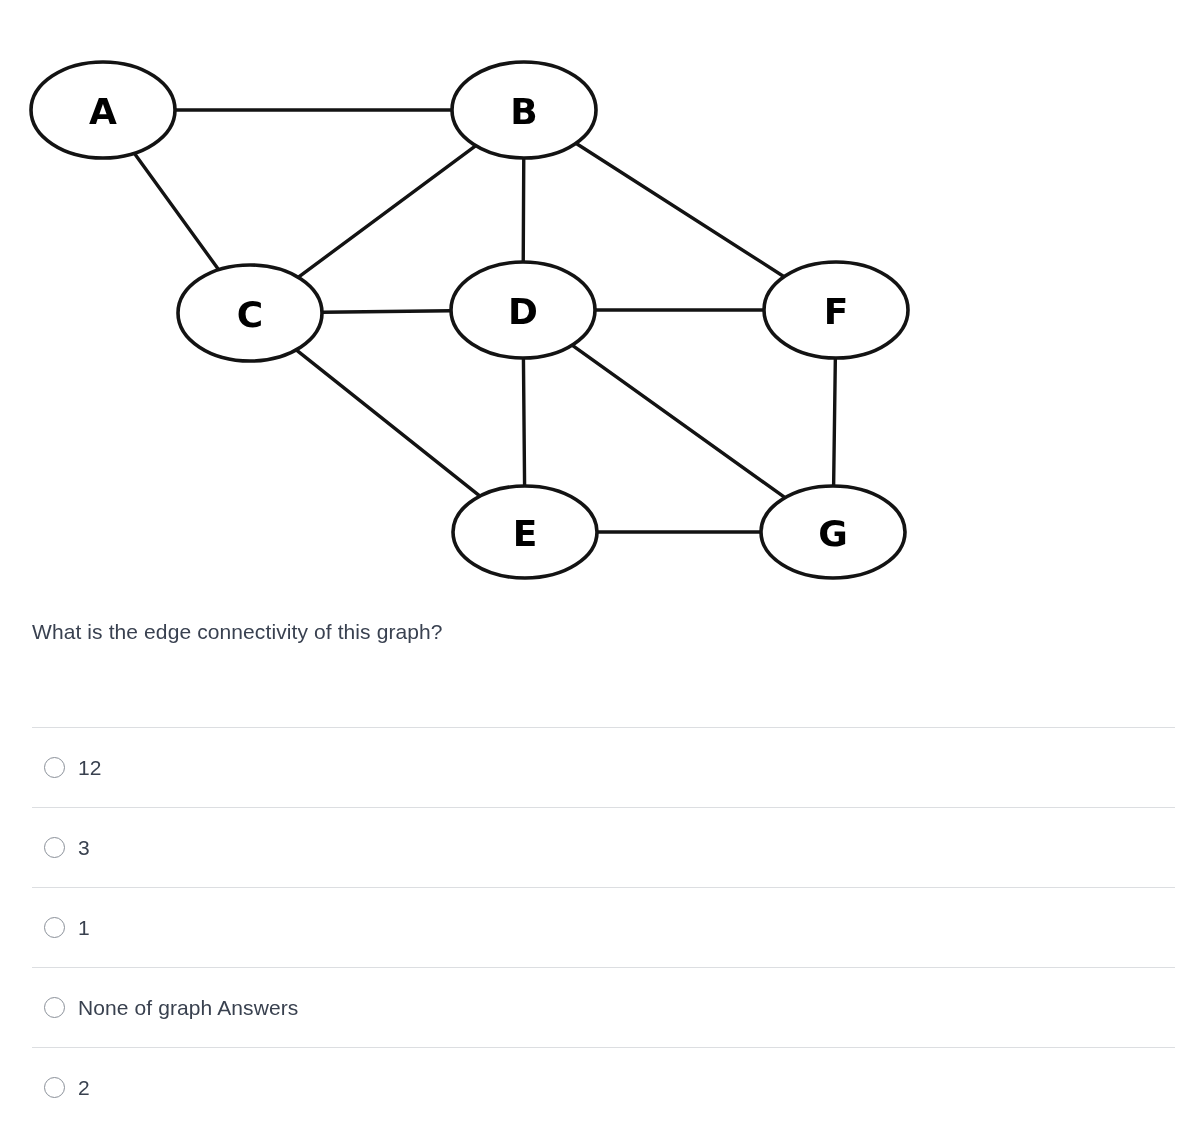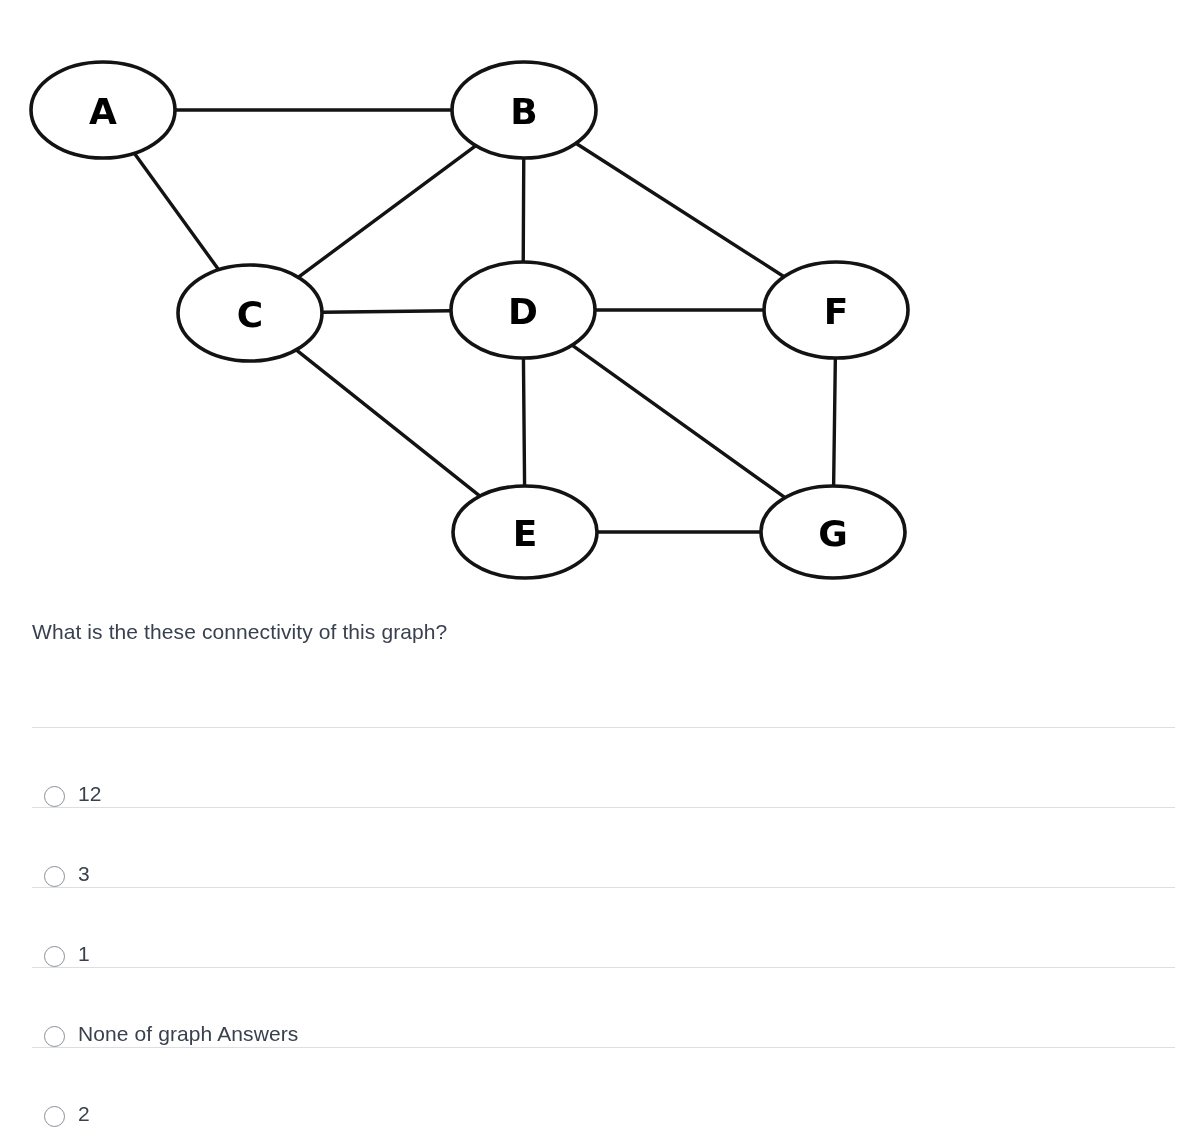--- a/index.html
+++ b/index.html
@@ -72,21 +72,21 @@
     position: absolute;
     left: 32px;
     top: 727px;
     width: 1143px;
   }
   .answer-row {
     position: relative;
     height: 80px;
     border-top: 1px solid #dcdee1;
     display: flex;
-    align-items: flex-end;
+    align-items: center;
     box-sizing: border-box;
   }
   .radio {
     width: 21px;
     height: 21px;
     min-width: 21px;
     border-radius: 50%;
     border: 1.6px solid #8a9099;
     background: #ffffff;
     box-sizing: border-box;
@@ -148,21 +148,21 @@
             <text x="525" y="533" class="gnode-label">E</text>
           </g>
           <g>
             <ellipse cx="833" cy="532" rx="72" ry="46" class="gnode-shape" fill="#ffffff" stroke="#131313"></ellipse>
             <text x="833" y="533" class="gnode-label">G</text>
           </g>
         </g>
     </svg>
   </div>
 
-  <div class="question">What is the these connectivity of this graph?</div>
+  <div class="question">What is the edge connectivity of this graph?</div>
 
   <div class="answers" id="answers">
       <div class="answer-row">
         <span class="radio"></span>
         <span class="answer-label">12</span>
       </div>
       <div class="answer-row">
         <span class="radio"></span>
         <span class="answer-label">3</span>
       </div>

